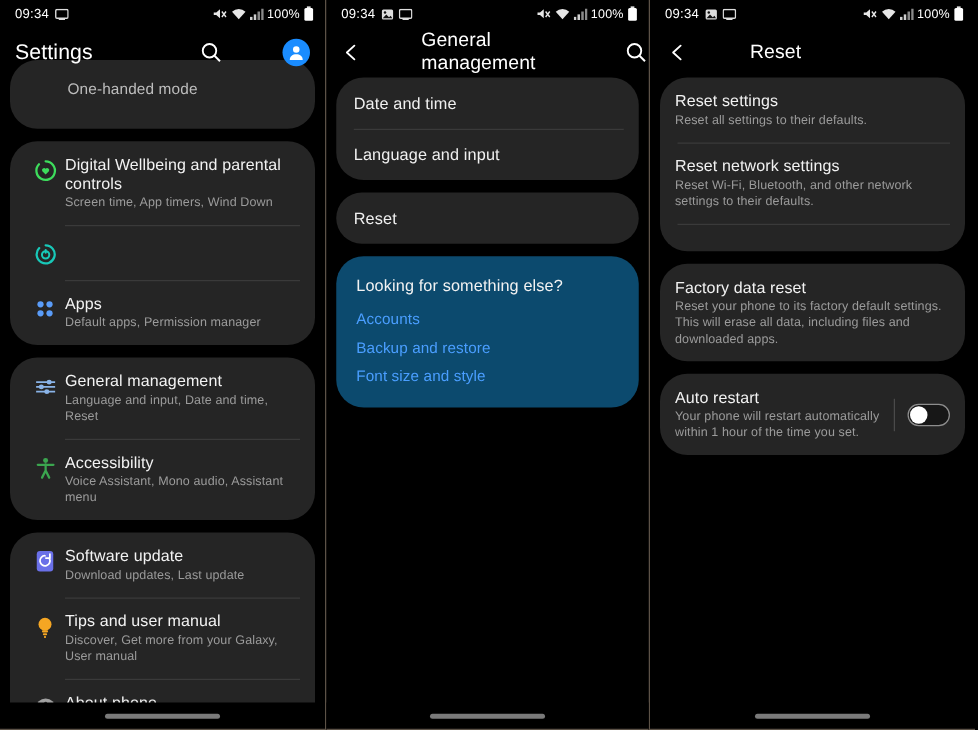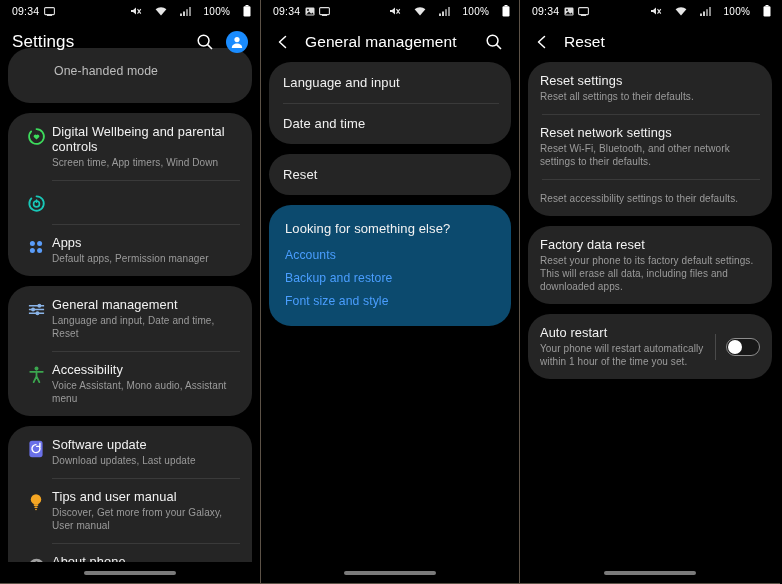--- a/index.html
+++ b/index.html
@@ -28,31 +28,32 @@
     height: 22px;
     display: flex; align-items: center;
     padding: 0 9px 0 12px;
     color: #ffffff;
     font-size: 10.5px;
     letter-spacing: .2px;
   }
   .sb-time { font-size: 10.5px; color:#fff; }
   .sb-left-icons { display:flex; align-items:center; gap:4px; margin-left:5px; }
   .sb-spacer { flex:1; }
-  .sb-right { display:flex; align-items:center; gap:13px; }
+  .sb-right { display:flex; align-items:center; gap:3px; }
   .sb-batt-text { font-size:10px; color:#fff; }
 
   svg.si { display:block; }
 
   
   .appbar {
     height: 40px;
     display: flex; align-items: center;
     padding: 0 12px;
     color: #fff;
+    gap: 36px;
   }
   .appbar .title {
     font-size: 17px;
     font-weight: 400;
     color: #fff;
     letter-spacing: .1px;
   }
   .appbar.with-back .title { font-size: 15.5px; margin-left: 12px; }
   .appbar .grow { flex: 1; }
   .icon-btn {
@@ -424,26 +425,26 @@
             <circle cx="7.6" cy="7.6" r="5.4" fill="none" stroke="#fff" stroke-width="1.5"></circle>
             <line x1="11.6" y1="11.6" x2="16" y2="16" stroke="#fff" stroke-width="1.5"></line>
           </svg>
       </span>
     </div>
 
     <div class="scroll">
       <div class="card">
         <div class="row simple row-noicon">
           <div class="row-txt">
+            <div class="row-title">Date and time</div>
+          </div>
+        </div>
+        <div class="row simple row-noicon">
+          <div class="row-txt">
             <div class="row-title">Language and input</div>
-          </div>
-        </div>
-        <div class="row simple row-noicon">
-          <div class="row-txt">
-            <div class="row-title">Date and time</div>
           </div>
         </div>
       </div>
 
       <div class="card">
         <div class="row simple row-noicon">
           <div class="row-txt">
             <div class="row-title">Reset</div>
           </div>
         </div>
@@ -532,21 +533,20 @@
           </div>
         </div>
         <div class="row row-noicon">
           <div class="row-txt">
             <div class="row-title">Reset network settings</div>
             <div class="row-sub">Reset Wi-Fi, Bluetooth, and other network settings to their defaults.</div>
           </div>
         </div>
         <div class="row row-noicon">
           <div class="row-txt">
-            <div class="row-sub">Reset accessibility settings to their defaults.</div>
           </div>
         </div>
       </div>
 
       <div class="card">
         <div class="row row-noicon">
           <div class="row-txt">
             <div class="row-title">Factory data reset</div>
             <div class="row-sub">Reset your phone to its factory default settings. This will erase all data, including files and downloaded apps.</div>
           </div>

